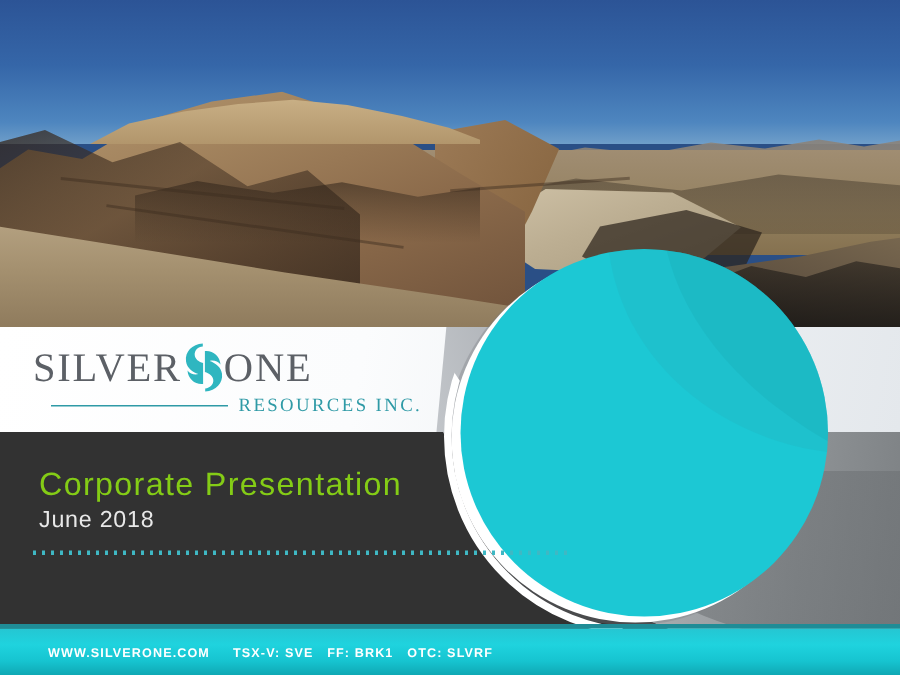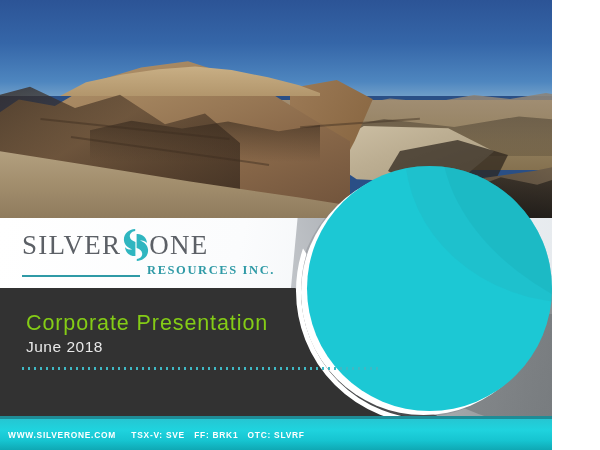--- a/index.html
+++ b/index.html
@@ -2,21 +2,21 @@
 <html><head>
 <meta charset="utf-8">
 <style>
   html, body {
     margin: 0;
     padding: 0;
     background: #ffffff;
   }
   #slide {
     position: relative;
-    width: 552px;
+    width: 600px;
     height: 450px;
     overflow: hidden;
     font-family: "Liberation Sans", sans-serif;
     background: #2f2f2f;
   }
 
   
   #photo {
     position: absolute;
     left: 0; top: 0;
@@ -171,25 +171,24 @@
     line-height: 1;
   }
   .logo-mark {
     position: relative;
     width: 34px; height: 38px;
     margin: 0 -4px 0 -2px;
   }
   .logo-mark svg { display: block; }
   .logo-sub {
     position: absolute;
-    left: 0; top: 38px;
+    left: 12px; top: 38px;
     width: 232px;
     display: flex;
-    align-items: flex-end;
-    font-weight: bold;
+    align-items: center;
   }
   .sub-rule {
     flex: 0 0 118px;
     height: 1.5px;
     background: #2f9aa6;
     margin-right: 7px;
   }
   .sub-text {
     font-family: "Liberation Serif", serif;
     font-size: 12.5px;
@@ -300,21 +299,21 @@
   }
   #footer {
     position: absolute;
     left: 0; top: 419px;
     width: 600px; height: 31px;
     background: linear-gradient(180deg, #25c6d2 0%, #1fd3de 35%, #16c4d0 70%, #0fa8b4 100%);
     display: flex;
     align-items: center;
   }
   #footer-text {
-    margin-left: 8px;
+    margin-left: 32px;
     font-size: 8.4px;
     font-weight: bold;
     color: #ffffff;
     letter-spacing: .75px;
     white-space: pre;
   }
 </style>
 </head>
 <body>
 

